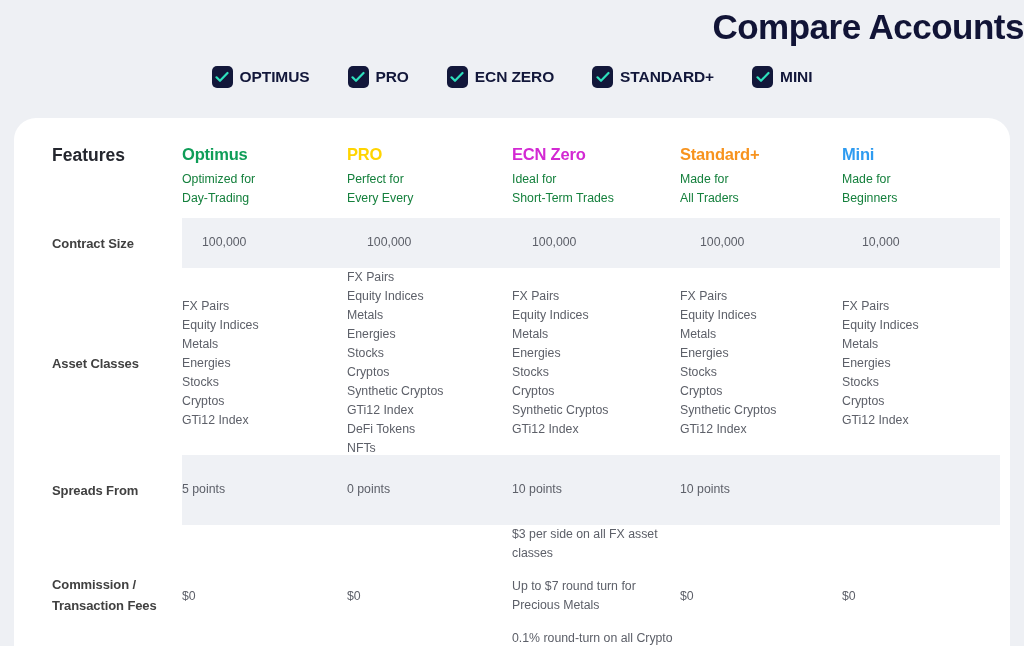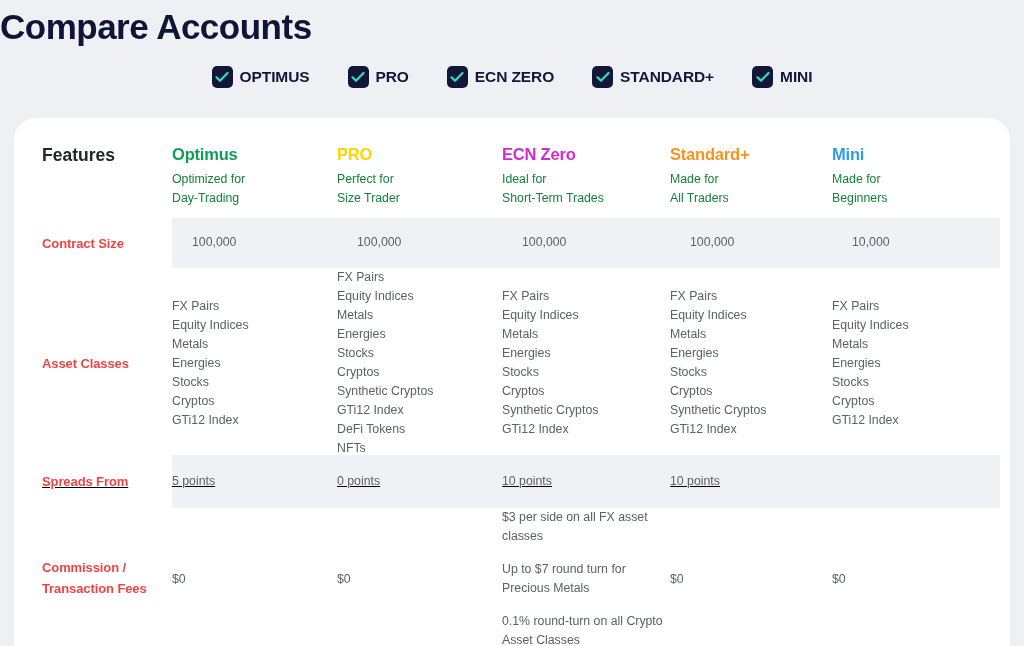--- a/index.html
+++ b/index.html
@@ -9,21 +9,21 @@
     overflow: hidden;
   }
   body {
     background: #eef0f4;
     font-family: "Liberation Sans", sans-serif;
     position: relative;
   }
 
   
   #page-title {
-    text-align: left;
+    text-align: right;
     font-size: 35px;
     line-height: 1;
     font-weight: 800;
     letter-spacing: -0.5px;
     color: #111436;
     padding-top: 9px;
   }
 
   
   #legend {
@@ -62,20 +62,21 @@
   
   #card {
     position: absolute;
     left: 14px;
     top: 118px;
     width: 996px;
     height: 528px;
     background: #ffffff;
     border-radius: 22px 22px 0 0;
     overflow: hidden;
+    padding-left: 10px;
   }
 
   
   .row {
     display: grid;
     grid-template-columns: 158px 165px 165px 168px 162px 178px;
     position: relative;
   }
   .row.striped::before {
     content: "";
@@ -86,21 +87,21 @@
     bottom: 0;
     background: #eff1f5;
   }
   .cell { position: relative; z-index: 1; }
 
   
   #header-row { height: 100px; }
   .rowlabel {
     font-size: 13px;
     font-weight: 700;
-    color: #ef4444;
+    color: #404040;
     padding-left: 28px;
     display: flex;
     align-items: center;
     letter-spacing: -0.1px;
   }
   #features-label {
     font-size: 17.5px;
     font-weight: 800;
     color: #24262e;
     padding-left: 28px;
@@ -136,21 +137,21 @@
   .val p:last-child { margin-bottom: 0; }
 
   
   #row-contract { height: 50px; }
   #row-contract .val { align-items: center; margin-left: 20px; }
 
   #row-assets { height: 187px; }
   #row-assets .rowlabel { align-items: center; }
   #row-assets .val { align-items: center; }
 
-  #row-spreads { height: 53px; text-decoration: underline; }
+  #row-spreads { height: 70px; }
 
   #row-commission { height: 138px; }
   #row-commission .rowlabel { align-items: center; line-height: 1.6; }
   #row-commission .val { align-items: center; }
   #row-commission .rowlabel span { display: block; }
 </style>
 </head>
 <body>
 
 <h1 id="page-title">Compare Accounts</h1>
@@ -203,21 +204,21 @@
   <div class="row" id="header-row">
     <div class="cell" id="features-label">Features</div>
     <div class="cell plan-head">
       <div class="plan-name" style="color: rgb(15, 157, 88);">Optimus</div>
       <div class="plan-sub">Optimized for</div>
       <div class="plan-sub">Day-Trading</div>
     </div>
     <div class="cell plan-head">
       <div class="plan-name" style="color: rgb(255, 212, 0);">PRO</div>
       <div class="plan-sub">Perfect for</div>
-      <div class="plan-sub">Size Trader</div>
+      <div class="plan-sub">Every Every</div>
     </div>
     <div class="cell plan-head">
       <div class="plan-name" style="color: rgb(211, 41, 211);">ECN Zero</div>
       <div class="plan-sub">Ideal for</div>
       <div class="plan-sub">Short-Term Trades</div>
     </div>
     <div class="cell plan-head">
       <div class="plan-name" style="color: rgb(247, 147, 30);">Standard+</div>
       <div class="plan-sub">Made for</div>
       <div class="plan-sub">All Traders</div>

